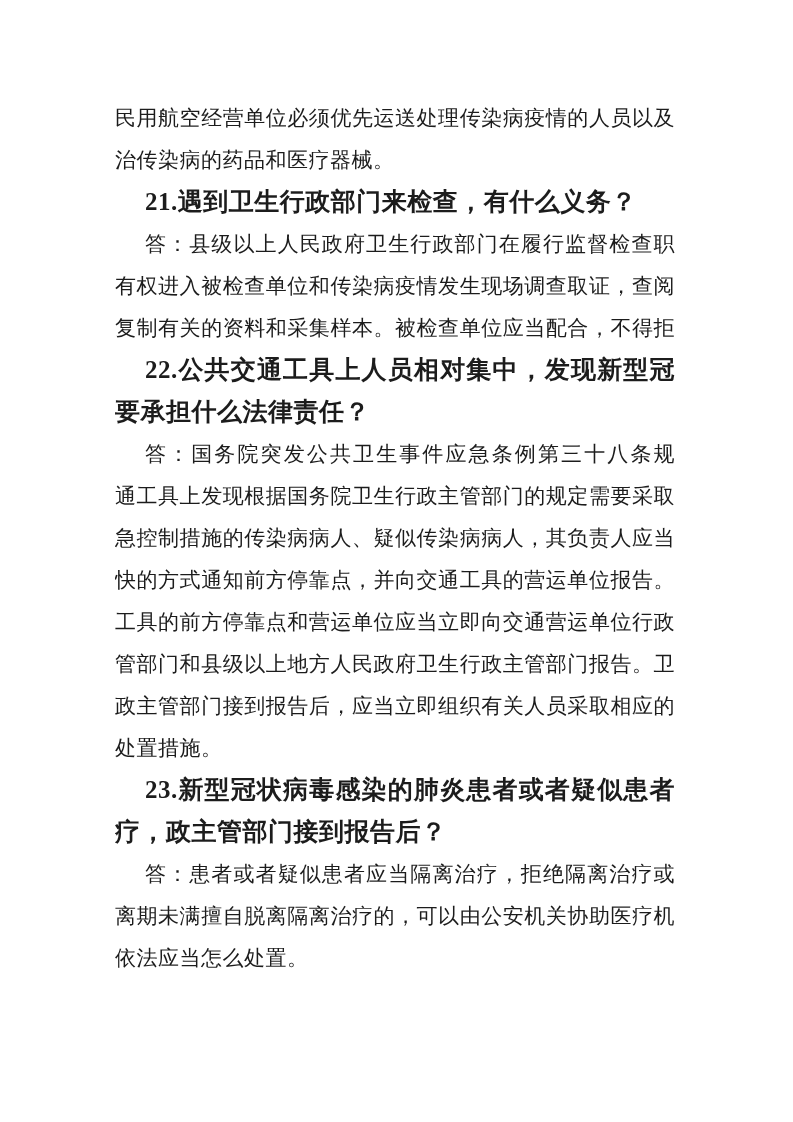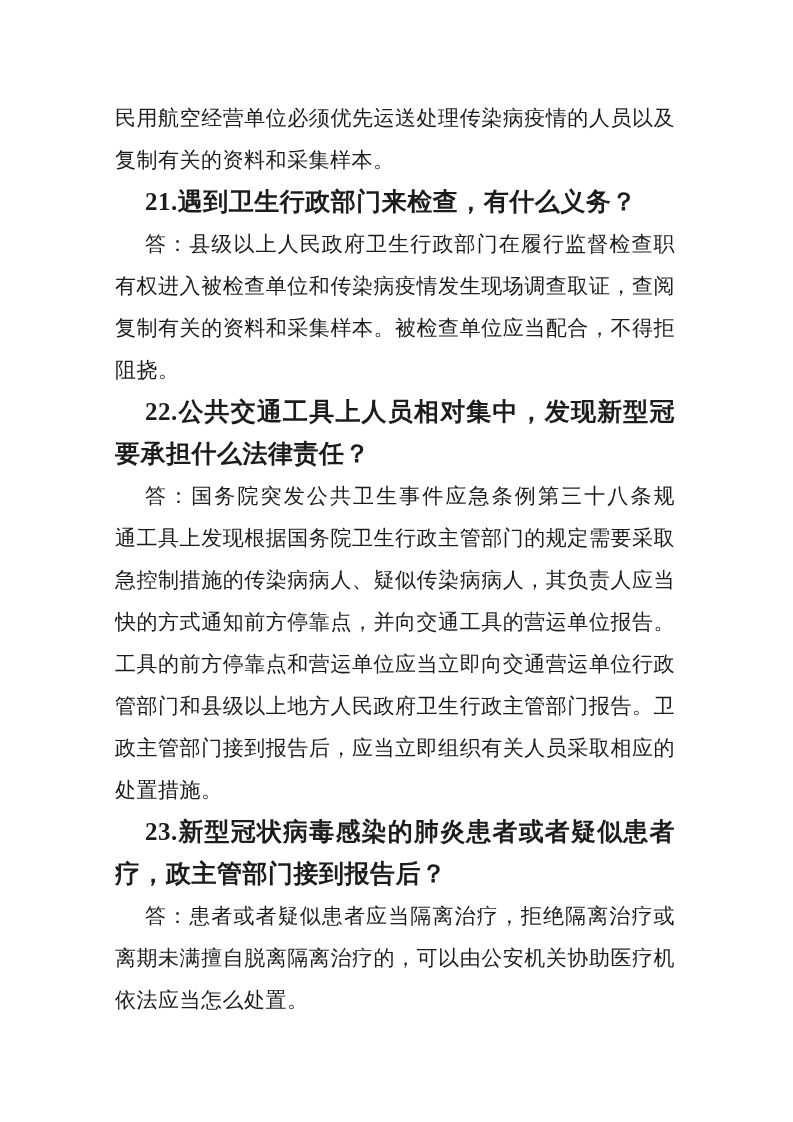--- a/index.html
+++ b/index.html
@@ -41,32 +41,31 @@
     font-size: 25px;
   }
 </style>
 </head>
 <body>
 
 <div class="page">
 
   <div class="para">
     <div class="line stretch">民用航空经营单位必须优先运送处理传染病疫情的人员以及防</div>
-    <div class="line left">复制有关的资料和采集样本。</div>
+    <div class="line left">治传染病的药品和医疗器械。</div>
   </div>
 
   <div class="para">
     <div class="line hline left indent">21.遇到卫生行政部门来检查，有什么义务？</div>
   </div>
 
   <div class="para">
     <div class="line stretch indent">答：县级以上人民政府卫生行政部门在履行监督检查职责时，</div>
     <div class="line stretch">有权进入被检查单位和传染病疫情发生现场调查取证，查阅或者</div>
     <div class="line stretch">复制有关的资料和采集样本。被检查单位应当配合，不得拒绝、</div>
-    <div class="line left">阻挠。</div>
   </div>
 
   <div class="para">
     <div class="line hline stretch indent">22.公共交通工具上人员相对集中，发现新型冠状病毒感染者</div>
     <div class="line hline left">要承担什么法律责任？</div>
   </div>
 
   <div class="para">
     <div class="line stretch indent">答：国务院突发公共卫生事件应急条例第三十八条规定，交</div>
     <div class="line stretch">通工具上发现根据国务院卫生行政主管部门的规定需要采取应</div>

